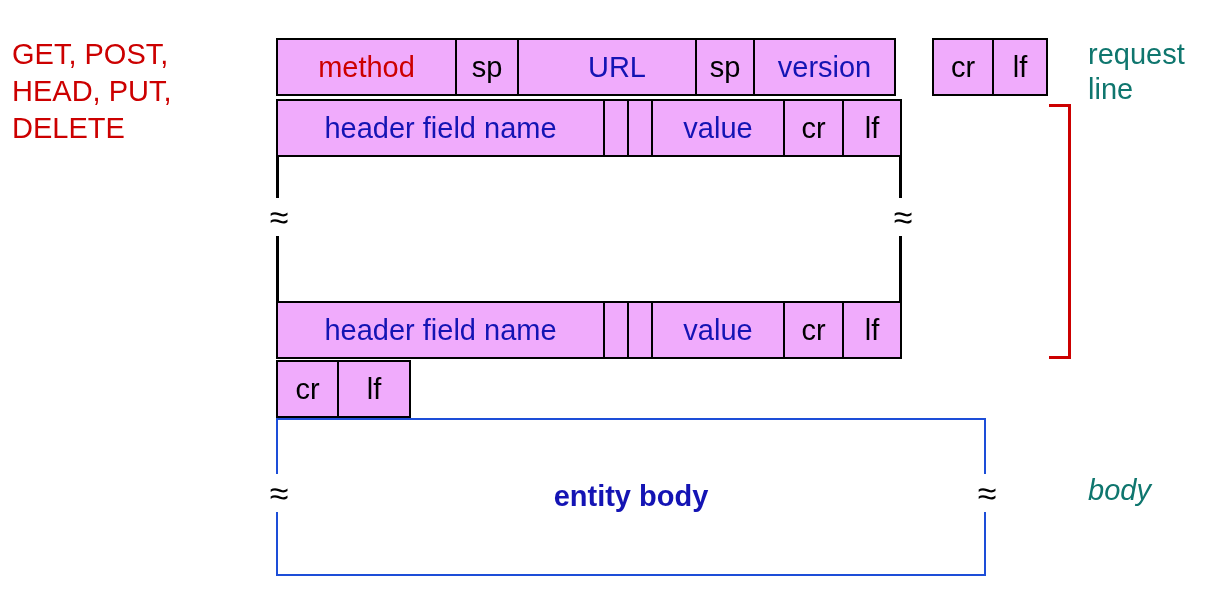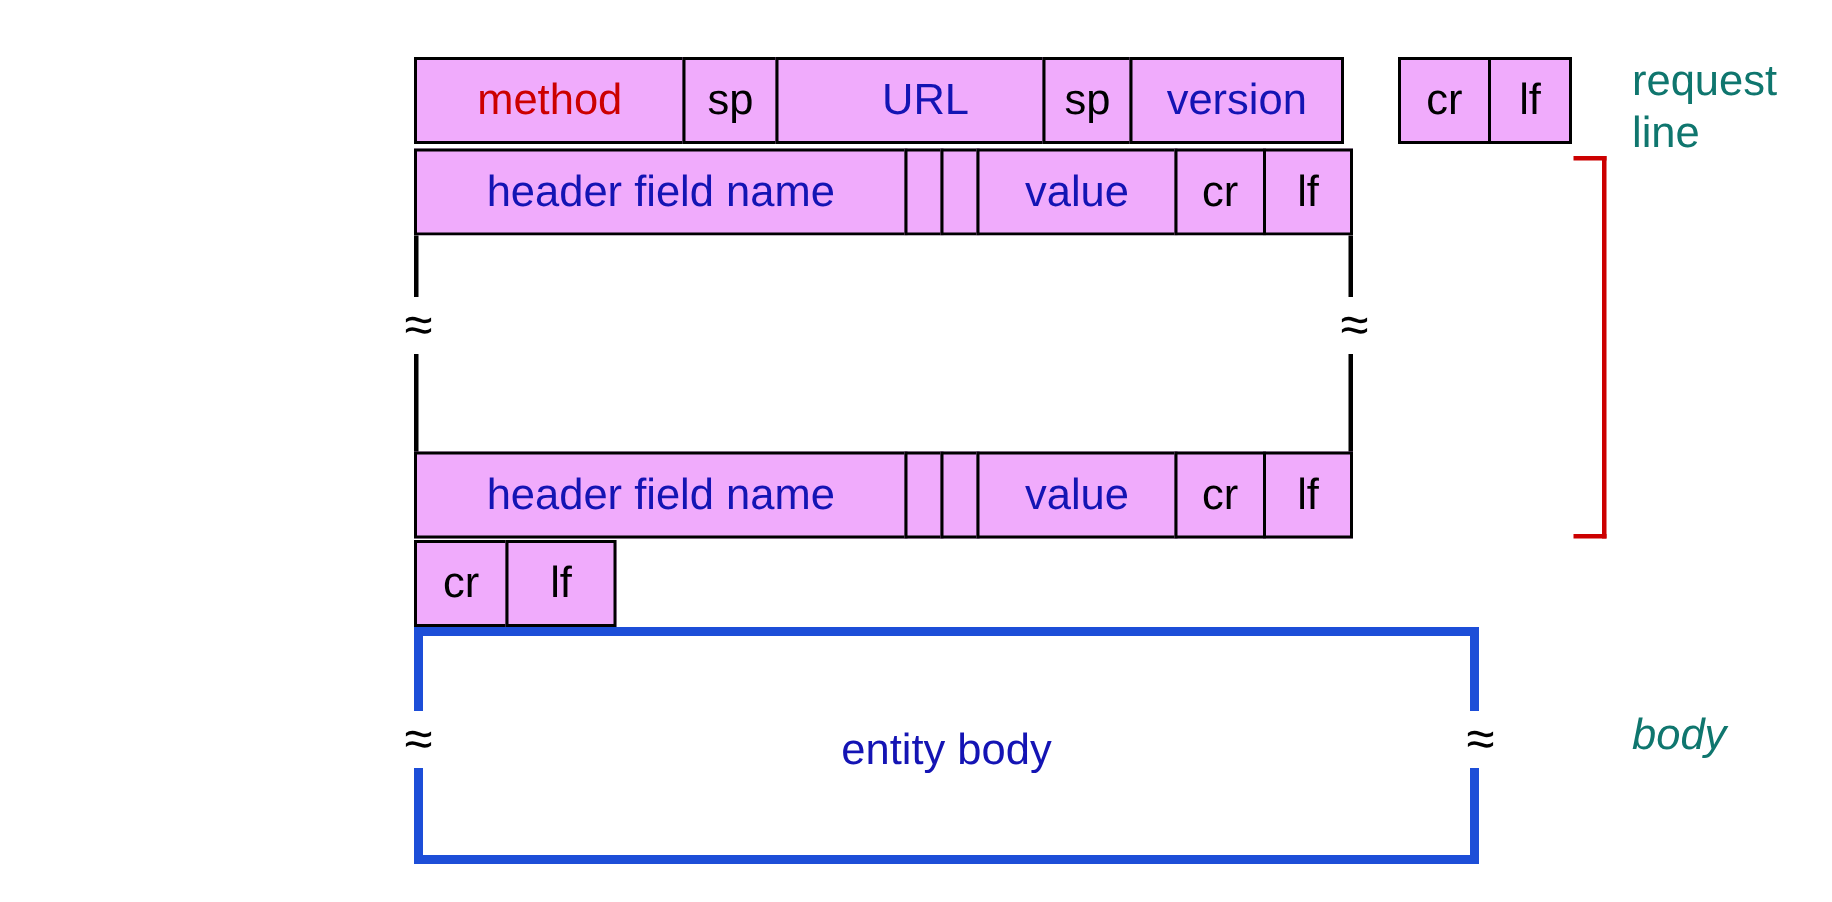--- a/index.html
+++ b/index.html
@@ -63,21 +63,22 @@
 
   
   .break-region {
     position: absolute;
     box-sizing: border-box;
     border-left: 3px solid #000000;
     border-right: 3px solid #000000;
     background: #ffffff;
   }
   .break-region.closed {
-    border: 6px solid #1d4ed8;
+    border: 2px solid #1d4ed8;
+    font-weight: bold;
   }
 
   .squiggle {
     position: absolute;
     font-size: 34px;
     line-height: 1;
     color: #000000;
     background: #ffffff;
     font-family: "Liberation Sans", sans-serif;
     padding: 2px 0;
@@ -105,20 +106,23 @@
     width: 22px;
     height: 255px;
     background: transparent;
   }
 </style>
 </head>
 <body>
 
 <div class="canvas">
 
+  <div class="left-note">GET, POST,
+HEAD, PUT,
+DELETE</div>
 
   <div class="cell red" style="left:276px; top:38px; width:181px; height:58px;">method</div>
   <div class="cell black" style="left:455px; top:38px; width:64px; height:58px;">sp</div>
   <div class="cell blue" style="left:517px; top:38px; width:180px; height:58px;padding-left:20px;">URL</div>
   <div class="cell black" style="left:695px; top:38px; width:60px; height:58px;">sp</div>
   <div class="cell blue" style="left:753px; top:38px; width:143px; height:58px;">version</div>
   <div class="cell black" style="left:932px; top:38px; width:62px; height:58px;">cr</div>
   <div class="cell black" style="left:992px; top:38px; width:56px; height:58px;">lf</div>
 
   <div class="right-note request-line">request

